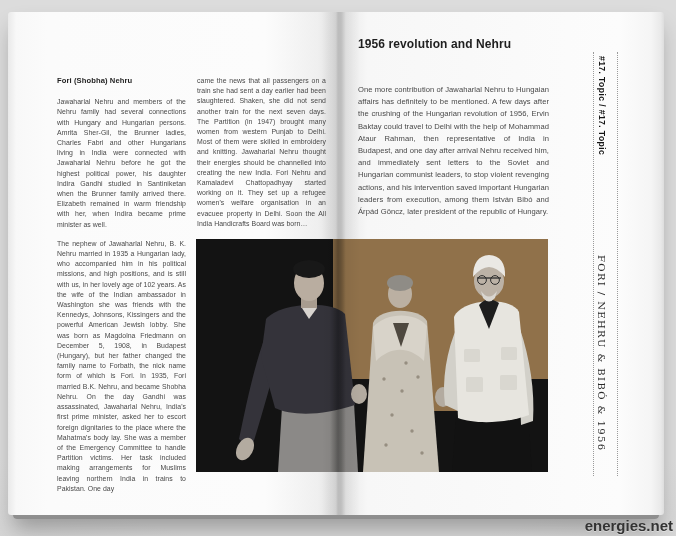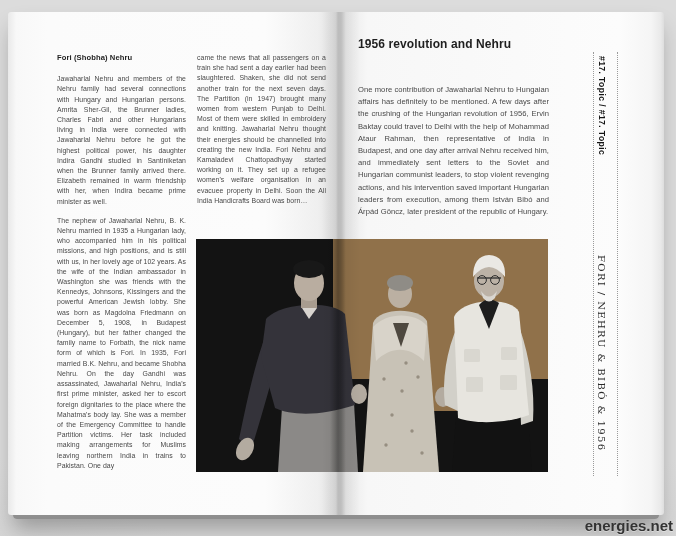--- a/index.html
+++ b/index.html
@@ -24,21 +24,21 @@
     left:330px;width:326px;border-radius:0 3px 3px 0;
     background:linear-gradient(to right,#cfcfcf 0,#e9e9e9 2.5%,#f7f7f7 9%,#fcfcfc 86%,#f5f5f5 96%,#e9e9e9 99%,#dddddd 100%);
   }
   .fold{
     position:absolute;left:314px;top:0;width:38px;height:503px;pointer-events:none;
     background:linear-gradient(to right,rgba(0,0,0,0) 0,rgba(0,0,0,.06) 35%,rgba(0,0,0,.13) 50%,rgba(0,0,0,.05) 62%,rgba(0,0,0,0) 100%);
     z-index:6;
   }
   .col{position:absolute;text-align:justify;color:#484848;}
   .col p{margin:0 0 9px;}
-  #col1,#col2{font-size:6.9px;line-height:10.2px;letter-spacing:.05px;}
+  #col1,#col2{font-size:6.9px;line-height:10.2px;letter-spacing:.05px;margin-top:23px;}
   #col1{left:49px;top:41px;width:129px;}
   #col2{left:189px;top:41px;width:129px;}
   .head-sm{font-size:7.6px;font-weight:bold;color:#1f1f1f;margin:0 0 11px;letter-spacing:.1px;text-align:left;}
   #rp-head{position:absolute;left:350px;top:25px;font-size:12px;font-weight:bold;color:#1f1f1f;letter-spacing:.1px;}
   #rp-para{position:absolute;left:350px;top:72px;width:191px;font-size:7.6px;line-height:12.2px;text-align:justify;color:#484848;letter-spacing:.05px;}
   .photo{position:absolute;left:188px;top:227px;width:352px;height:233px;z-index:4;}
   .photo svg{display:block;width:100%;height:100%;}
   .dotline{position:absolute;top:40px;height:424px;width:0;border-left:1px dotted #9b9b9b;z-index:3;}
   #dot1{left:585px;}
   #dot2{left:609px;}

